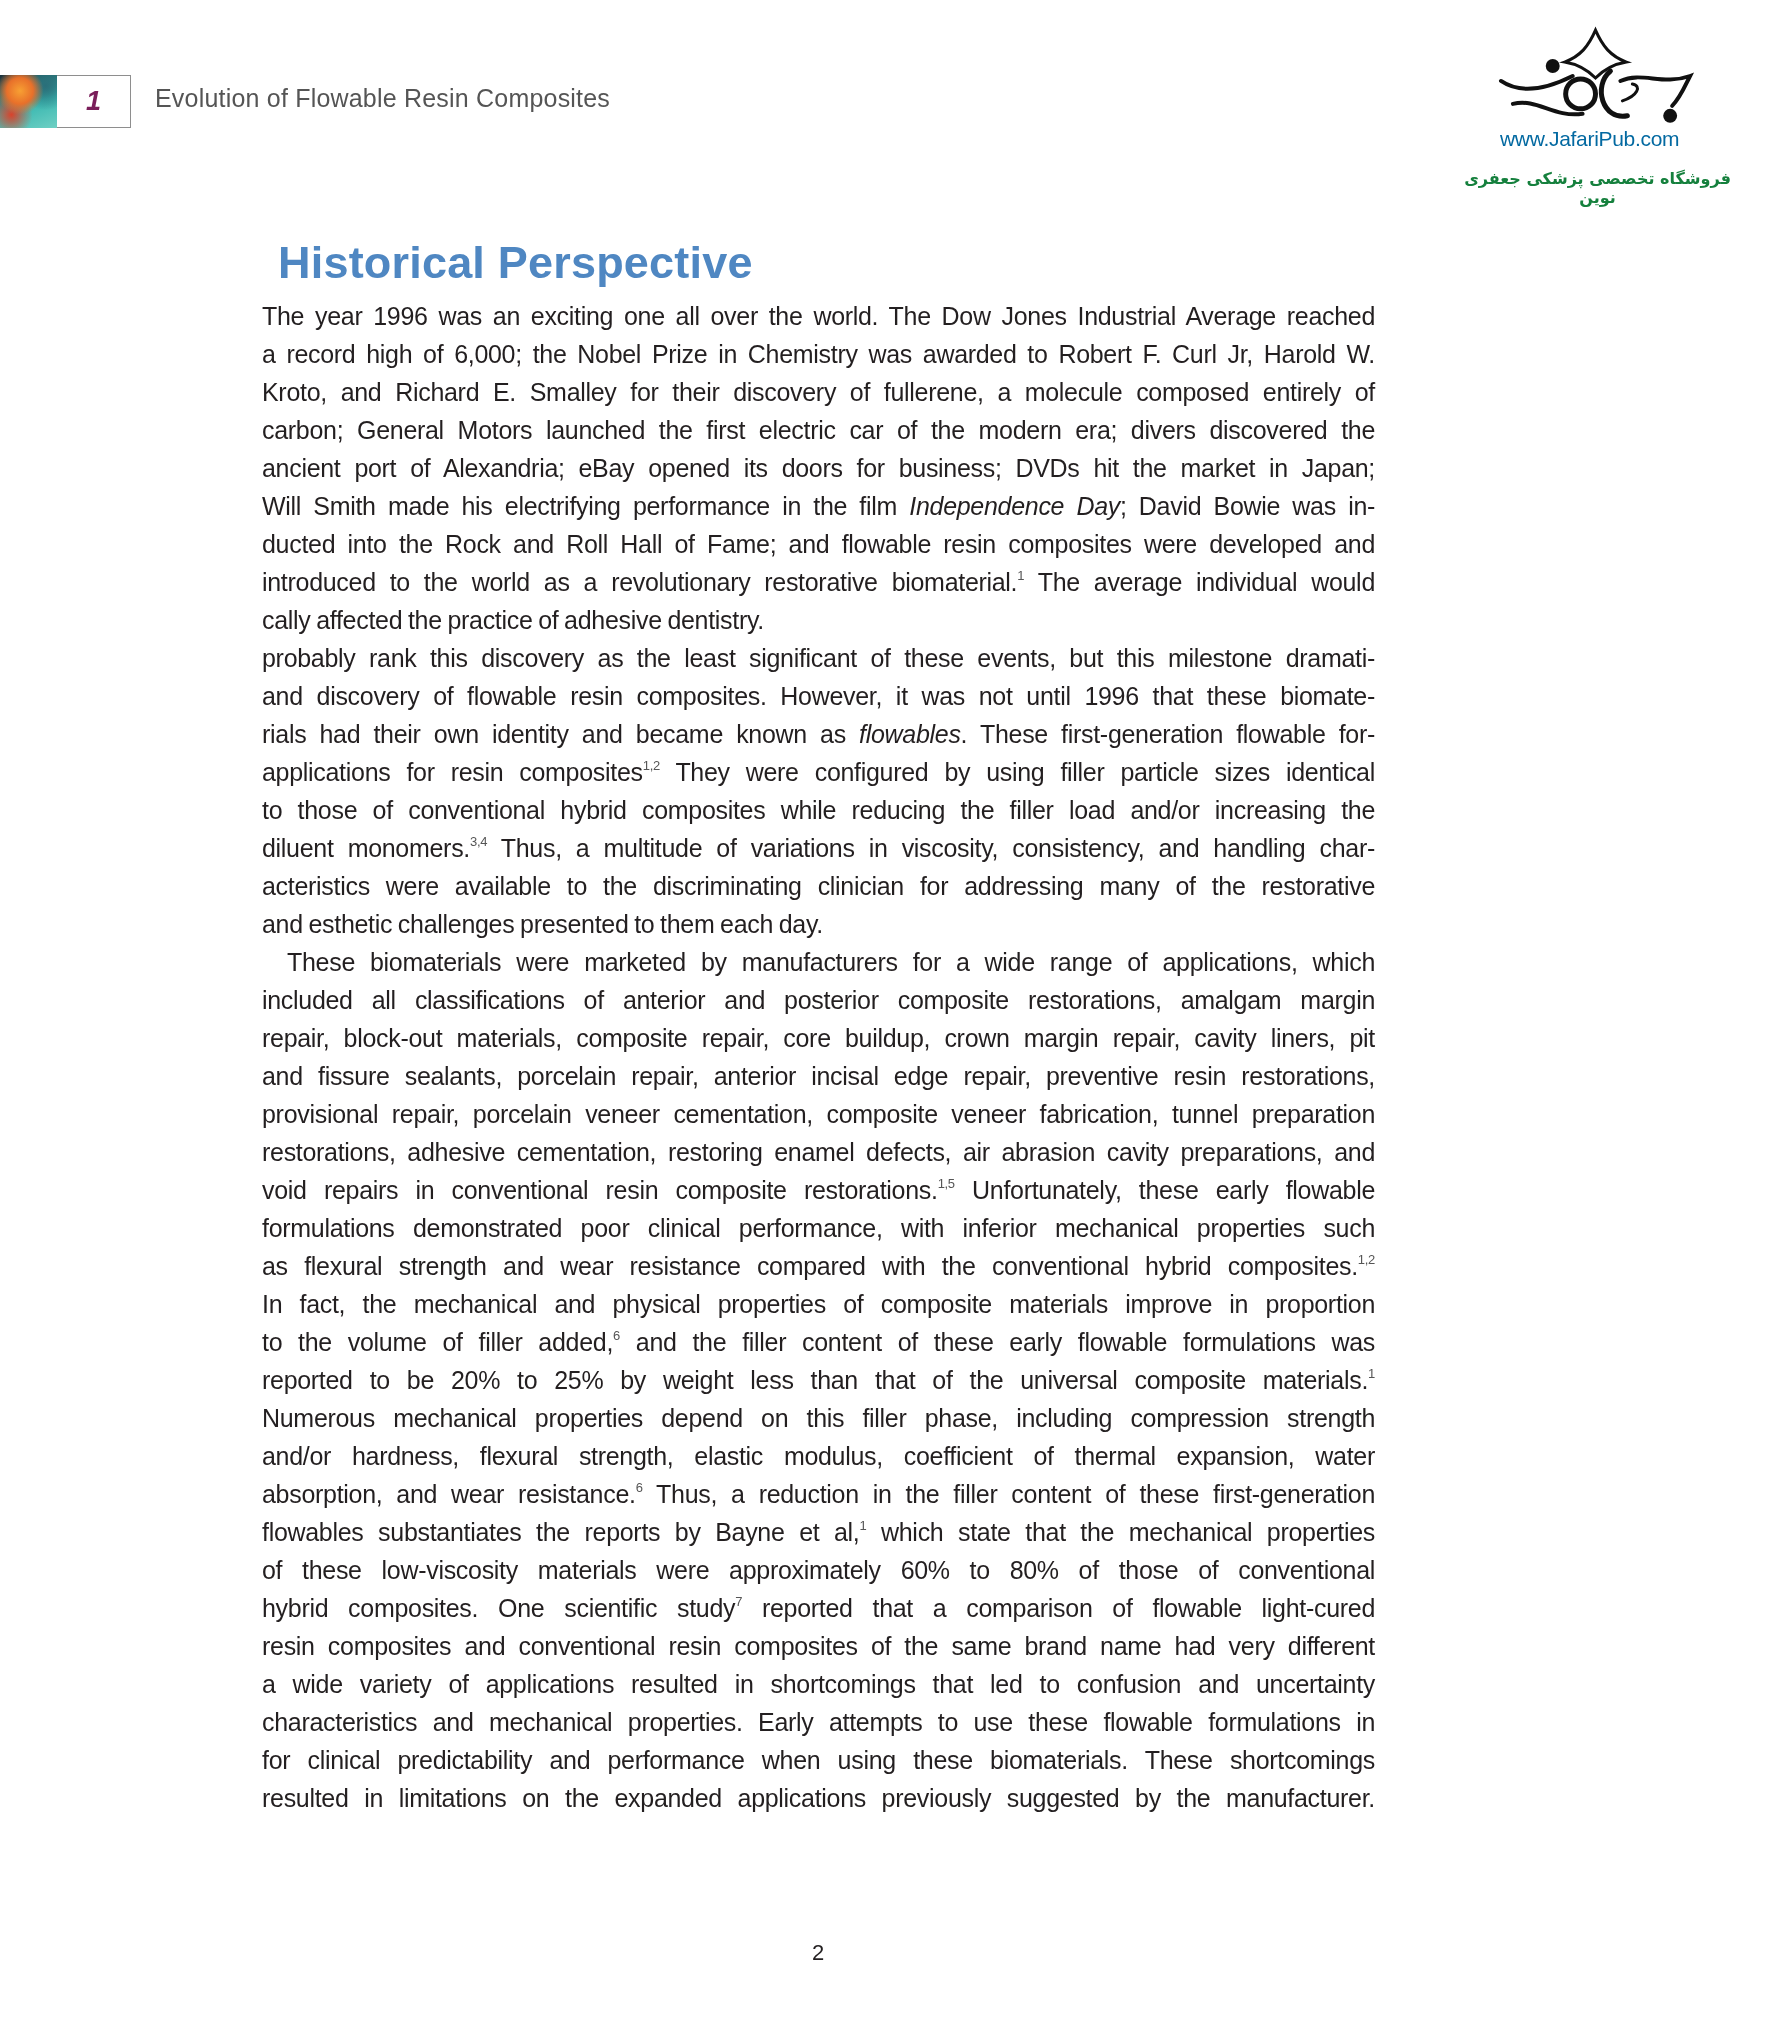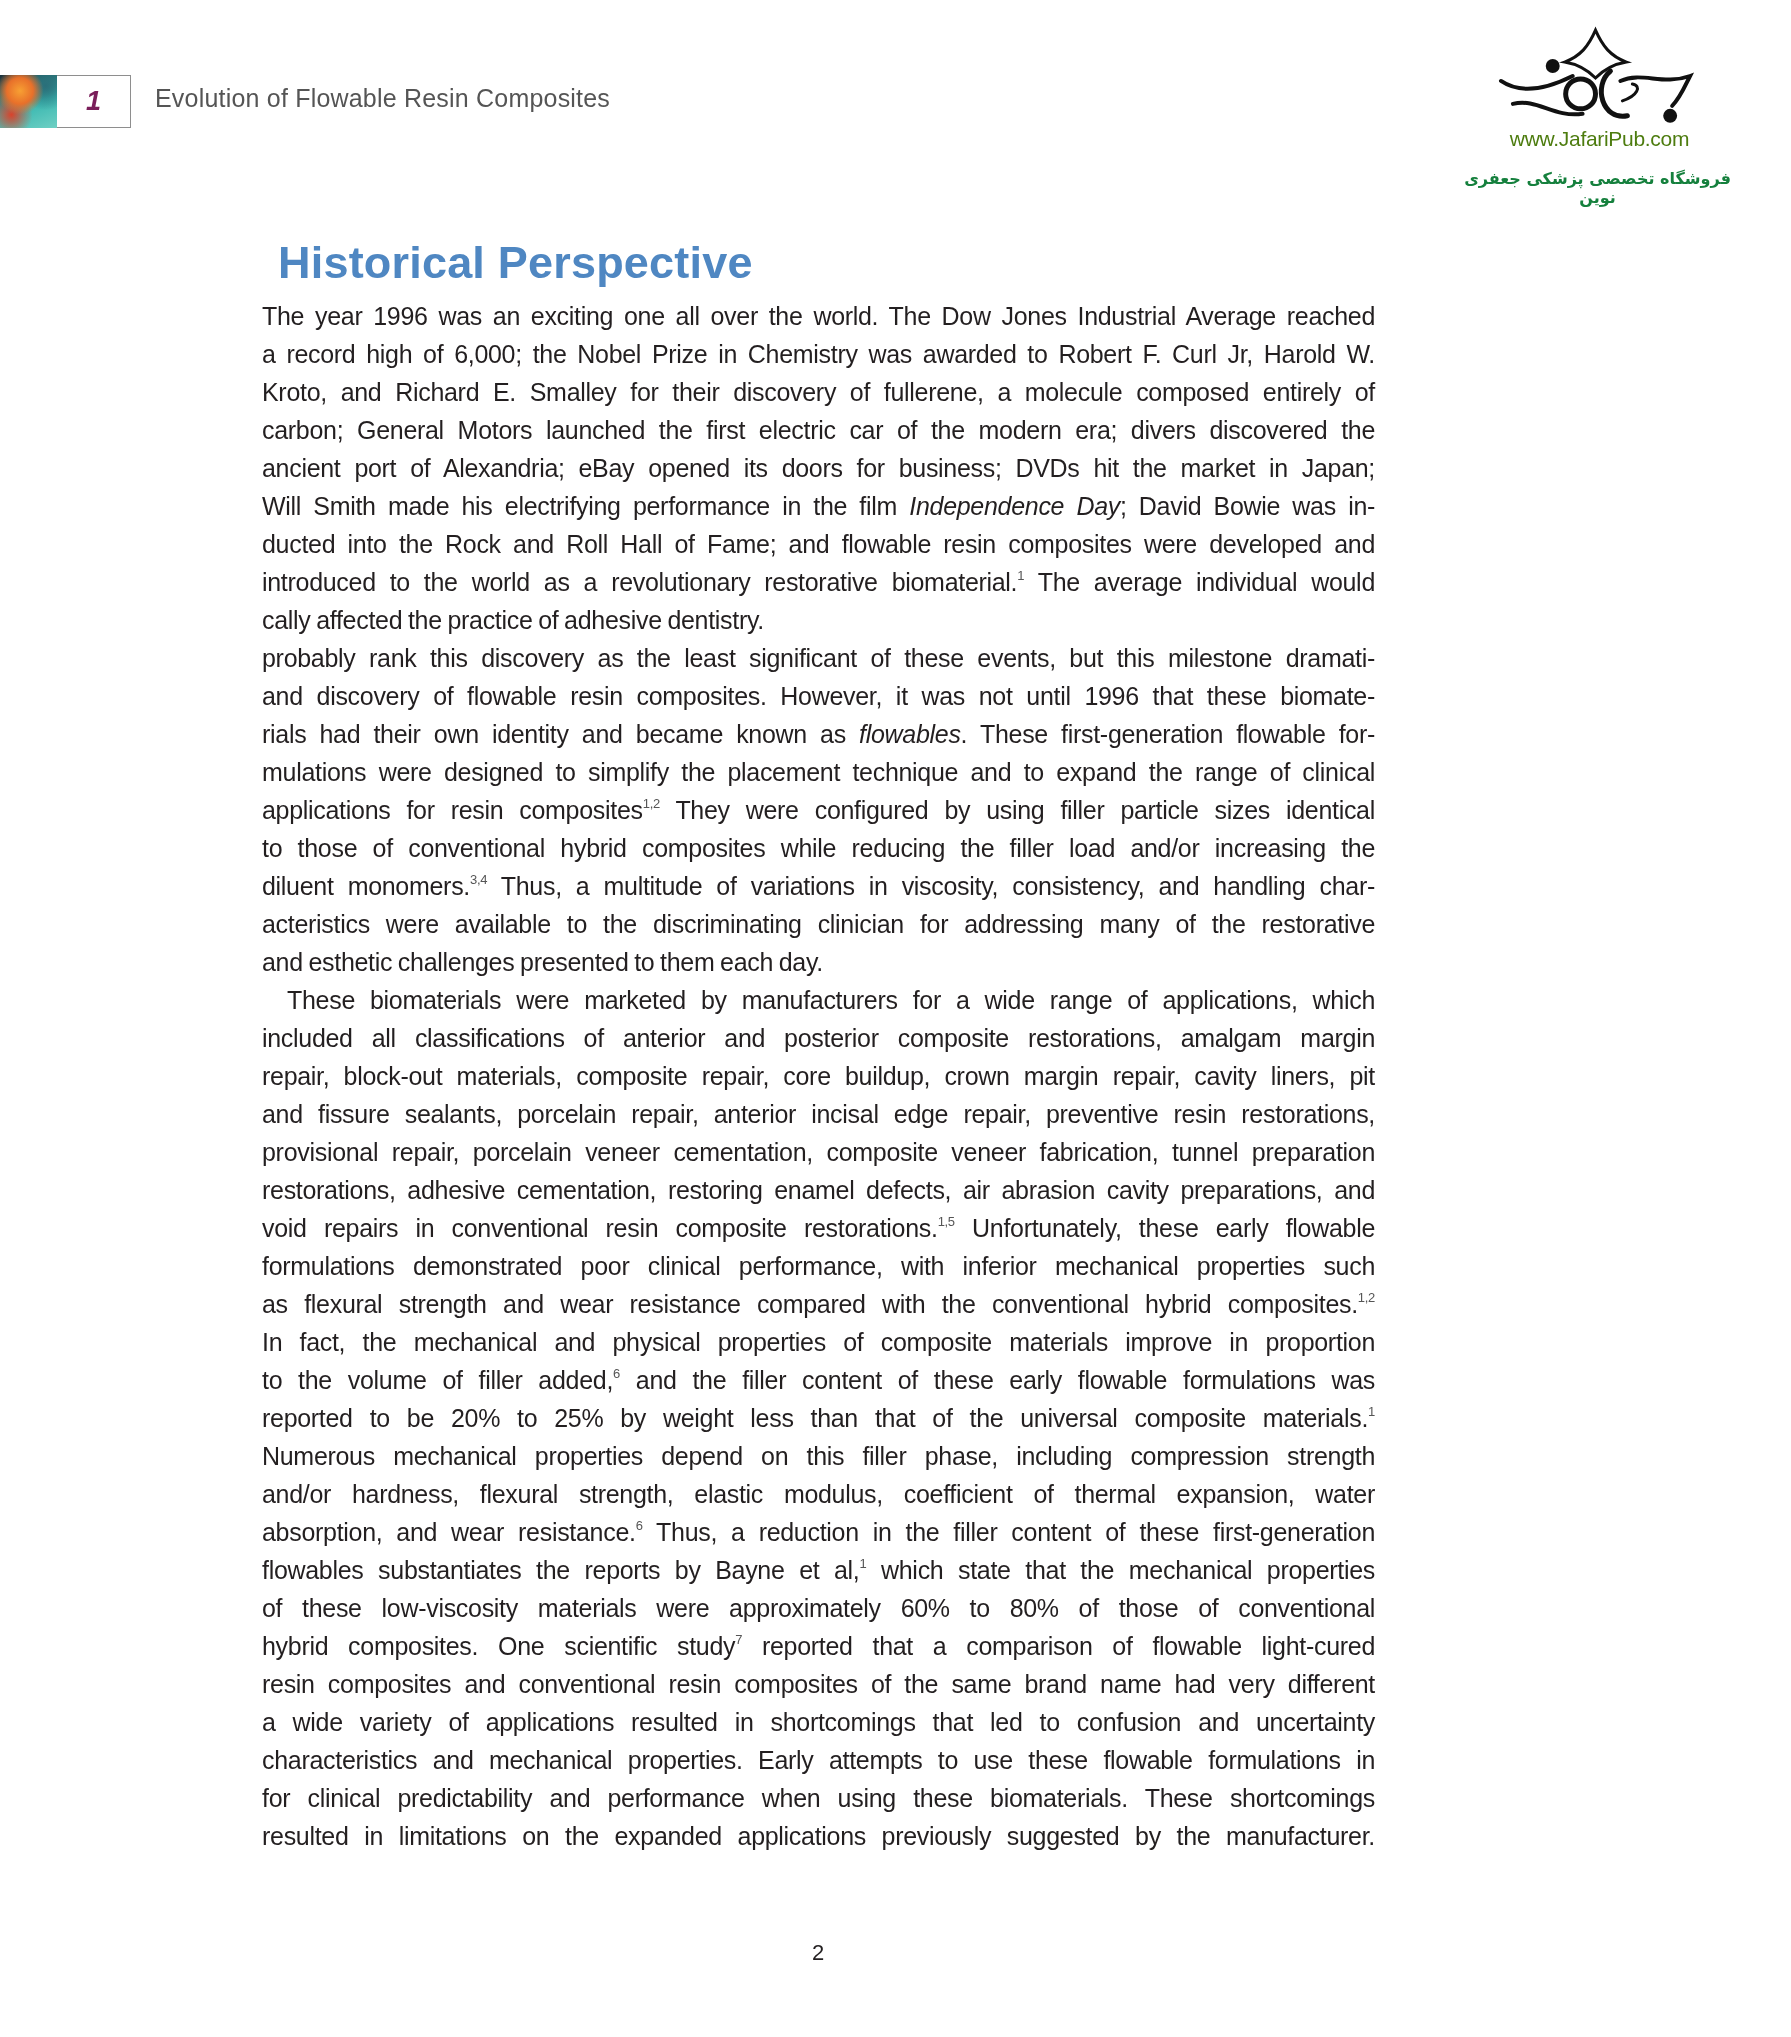--- a/index.html
+++ b/index.html
@@ -12,22 +12,22 @@
              radial-gradient(circle at 80% 20%, #2a6f7a 0%, rgba(42,111,122,0) 40%),
              linear-gradient(160deg, #1a2f3a 0%, #39b7b0 55%, #6fd0c4 100%); }
   .chapter-box { position: absolute; left: 57px; top: 75px; width: 73px; height: 51px;
                  border: 1px solid #8e8e8e; border-left: none; background: #fff;
                  display: flex; align-items: center; justify-content: center; }
   .chapter-num { font-family: "Liberation Sans", sans-serif; font-weight: bold; font-style: italic;
                  font-size: 27px; color: #7a1e5a; }
   .running-title { position: absolute; left: 155px; top: 84px; font-size: 25px; color: #555555;
                    letter-spacing: 0.2px; }
   .logo { position: absolute; left: 1493px; top: 26px; width: 209px; height: 100px; }
-  .logo-url { position: absolute; left: 1500px; top: 127px; width: 199px; text-align: center;
-              font-size: 21px; color: #4d7c0f; letter-spacing: -0.3px; }
+  .logo-url { position: absolute; left: 1500px; top: 127px; width: 199px; text-align: left;
+              font-size: 21px; color: #0369a1; letter-spacing: -0.3px; }
   .logo-fa { position: absolute; left: 1453px; top: 169px; width: 289px; text-align: center;
              font-family: "DejaVu Sans", sans-serif; font-size: 16px; font-weight: bold; color: #15803d; direction: rtl; }
   .heading { position: absolute; left: 262px; top: 221px; margin: 16px; font-size: 45px; font-weight: bold;
              color: #4f87c2; letter-spacing: 0.2px; }
   .body-text { position: absolute; left: 262px; top: 297px; width: 1113px; }
   .line { height: 38px; line-height: 38px; font-size: 25px; text-align: justify; text-align-last: justify;
           white-space: nowrap; overflow: visible; letter-spacing: -0.3px; word-spacing: -1px; }
   .line.last { text-align-last: left; }
   .line.indent { padding-left: 25px; }
   sup { font-size: 13px; line-height: 0; vertical-align: 11px; color: #555; }
@@ -71,21 +71,20 @@
       <div class="line">ancient port of Alexandria; eBay opened its doors for business; DVDs hit the market in Japan;</div>
       <div class="line">Will Smith made his electrifying performance in the film <i>Independence Day</i>; David Bowie was in-</div>
       <div class="line">ducted into the Rock and Roll Hall of Fame; and flowable resin composites were developed and</div>
       <div class="line">introduced to the world as a revolutionary restorative biomaterial.<sup>1</sup> The average individual would</div>
       <div class="line last">cally affected the practice of adhesive dentistry.</div>
       <div class="line">probably rank this discovery as the least significant of these events, but this milestone dramati-</div>
     </div>
     <div>
       <div class="line">and discovery of flowable resin composites. However, it was not until 1996 that these biomate-</div>
       <div class="line">rials had their own identity and became known as <i>flowables</i>. These first-generation flowable for-</div>
-      <div class="line">mulations were designed to simplify the placement technique and to expand the range of clinical</div>
       <div class="line">applications for resin composites<sup>1,2</sup> They were configured by using filler particle sizes identical</div>
       <div class="line">to those of conventional hybrid composites while reducing the filler load and/or increasing the</div>
       <div class="line">diluent monomers.<sup>3,4</sup> Thus, a multitude of variations in viscosity, consistency, and handling char-</div>
       <div class="line">acteristics were available to the discriminating clinician for addressing many of the restorative</div>
       <div class="line last">and esthetic challenges presented to them each day.</div>
     </div>
     <div>
       <div class="line indent">These biomaterials were marketed by manufacturers for a wide range of applications, which</div>
       <div class="line">included all classifications of anterior and posterior composite restorations, amalgam margin</div>
       <div class="line">repair, block-out materials, composite repair, core buildup, crown margin repair, cavity liners, pit</div>

